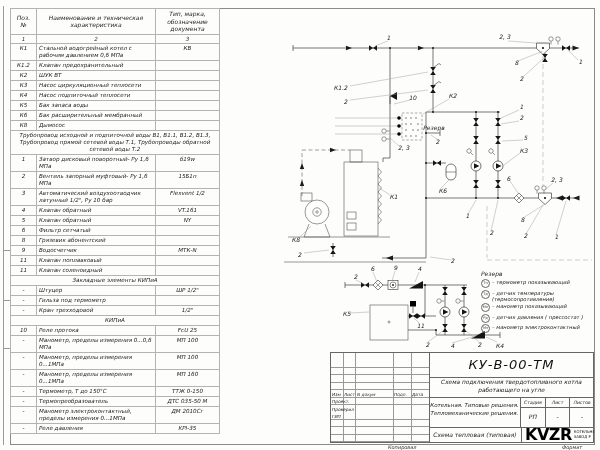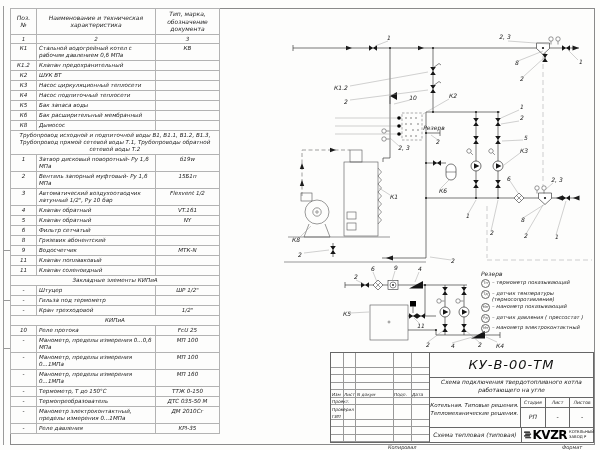--- a/index.html
+++ b/index.html
@@ -54,21 +54,21 @@
   .stage{left:92px;top:0;width:73px;height:29px}
   .sthead{left:0;top:0;width:73px;height:9px;border-bottom:1px solid #666;display:flex}
   .sthead div{flex:1;border-right:1px solid #666;font-size:4.6px;text-align:center;line-height:9px}
   .sthead div:last-child{border-right:none}
   .stval{left:0;top:9px;width:73px;height:20px;display:flex}
   .stval div{flex:1;border-right:1px solid #666;font-size:6px;text-align:center;line-height:20px}
   .stval div:last-child{border-right:none}
   .r4{left:98px;top:74px;width:165px;height:15px;display:flex}
   .sheetname{width:92px;border-right:1px solid #666;text-align:center;font-size:6px;line-height:15px}
   .logo{width:72px;display:flex;align-items:center;padding-left:2px;overflow:hidden;box-sizing:border-box}
-  .kvzr{font-style:normal;font-weight:bold;font-size:12px;letter-spacing:-.5px;color:#000;margin:0 2px 0 1px}
+  .kvzr{font-style:normal;font-weight:bold;font-size:16px;letter-spacing:-.5px;color:#000;margin:0 2px 0 1px}
   .logocap{font-style:normal;font-size:3.8px;line-height:1.25;white-space:pre-line;color:#111}
   .foot{font-size:5px;font-style:italic;color:#333}
 </style>
 </head>
 <body>
 
 <div class="abs" id="edge"></div>
 <div class="abs" id="frame"></div>
 <div class="abs mtick" style="top:250px"></div>
 <div class="abs mtick" style="top:300px"></div>

